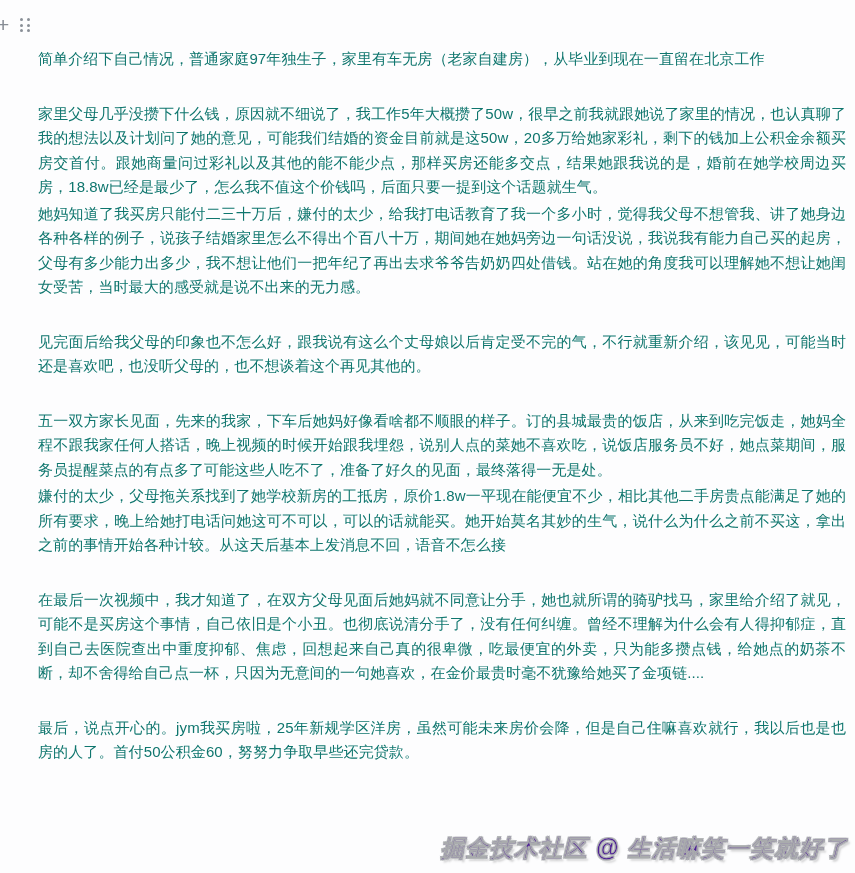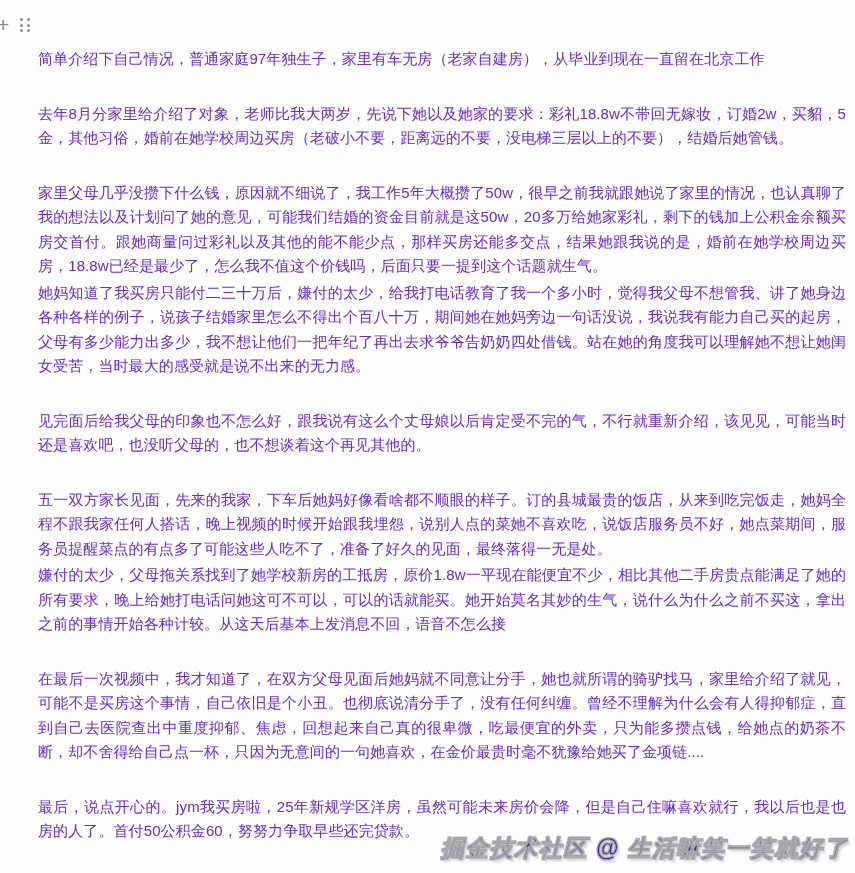--- a/index.html
+++ b/index.html
@@ -46,21 +46,21 @@
   .drag-handle .dot {
     width: 3px;
     height: 3px;
     border-radius: 50%;
     background: #8a9098;
   }
   
   .doc-body {
     position: relative;
     padding: 47px 9px 0 38px;
-    color: #6d28d9;
+    color: #0f766e;
     font-size: 15px;
     line-height: 24.5px;
     text-align: justify;
     letter-spacing: 0.1px;
   }
   .para { margin: 0 0 2px 0; }
   .para.group-end { margin-bottom: 30px; }
   .para.last { margin-bottom: 16px; }
   
   .watermark {
@@ -95,21 +95,20 @@
         <span class="dot"></span>
       <span class="dot"></span>
         <span class="dot"></span>
       <span class="dot"></span>
         <span class="dot"></span>
     </span>
   </div>
 
   <div class="doc-body">
     <p class="para group-end">简单介绍下自己情况，普通家庭97年独生子，家里有车无房（老家自建房），从毕业到现在一直留在北京工作</p>
-    <p class="para group-end">去年8月分家里给介绍了对象，老师比我大两岁，先说下她以及她家的要求：彩礼18.8w不带回无嫁妆，订婚2w，买貂，5金，其他习俗，婚前在她学校周边买房（老破小不要，距离远的不要，没电梯三层以上的不要），结婚后她管钱。</p>
     <p class="para">家里父母几乎没攒下什么钱，原因就不细说了，我工作5年大概攒了50w，很早之前我就跟她说了家里的情况，也认真聊了我的想法以及计划问了她的意见，可能我们结婚的资金目前就是这50w，20多万给她家彩礼，剩下的钱加上公积金余额买房交首付。跟她商量问过彩礼以及其他的能不能少点，那样买房还能多交点，结果她跟我说的是，婚前在她学校周边买房，18.8w已经是最少了，怎么我不值这个价钱吗，后面只要一提到这个话题就生气。</p>
     <p class="para group-end">她妈知道了我买房只能付二三十万后，嫌付的太少，给我打电话教育了我一个多小时，觉得我父母不想管我、讲了她身边各种各样的例子，说孩子结婚家里怎么不得出个百八十万，期间她在她妈旁边一句话没说，我说我有能力自己买的起房，父母有多少能力出多少，我不想让他们一把年纪了再出去求爷爷告奶奶四处借钱。站在她的角度我可以理解她不想让她闺女受苦，当时最大的感受就是说不出来的无力感。</p>
     <p class="para group-end">见完面后给我父母的印象也不怎么好，跟我说有这么个丈母娘以后肯定受不完的气，不行就重新介绍，该见见，可能当时还是喜欢吧，也没听父母的，也不想谈着这个再见其他的。</p>
     <p class="para">五一双方家长见面，先来的我家，下车后她妈好像看啥都不顺眼的样子。订的县城最贵的饭店，从来到吃完饭走，她妈全程不跟我家任何人搭话，晚上视频的时候开始跟我埋怨，说别人点的菜她不喜欢吃，说饭店服务员不好，她点菜期间，服务员提醒菜点的有点多了可能这些人吃不了，准备了好久的见面，最终落得一无是处。</p>
     <p class="para group-end">嫌付的太少，父母拖关系找到了她学校新房的工抵房，原价1.8w一平现在能便宜不少，相比其他二手房贵点能满足了她的所有要求，晚上给她打电话问她这可不可以，可以的话就能买。她开始莫名其妙的生气，说什么为什么之前不买这，拿出之前的事情开始各种计较。从这天后基本上发消息不回，语音不怎么接</p>
     <p class="para group-end">在最后一次视频中，我才知道了，在双方父母见面后她妈就不同意让分手，她也就所谓的骑驴找马，家里给介绍了就见，可能不是买房这个事情，自己依旧是个小丑。也彻底说清分手了，没有任何纠缠。曾经不理解为什么会有人得抑郁症，直到自己去医院查出中重度抑郁、焦虑，回想起来自己真的很卑微，吃最便宜的外卖，只为能多攒点钱，给她点的奶茶不断，却不舍得给自己点一杯，只因为无意间的一句她喜欢，在金价最贵时毫不犹豫给她买了金项链....</p>
     <p class="para last">最后，说点开心的。jym我买房啦，25年新规学区洋房，虽然可能未来房价会降，但是自己住嘛喜欢就行，我以后也是也房的人了。首付50公积金60，努努力争取早些还完贷款。</p>
   </div>
 
   <div class="watermark">掘金技术社区 @ 生活嘛笑一笑就好了</div>

